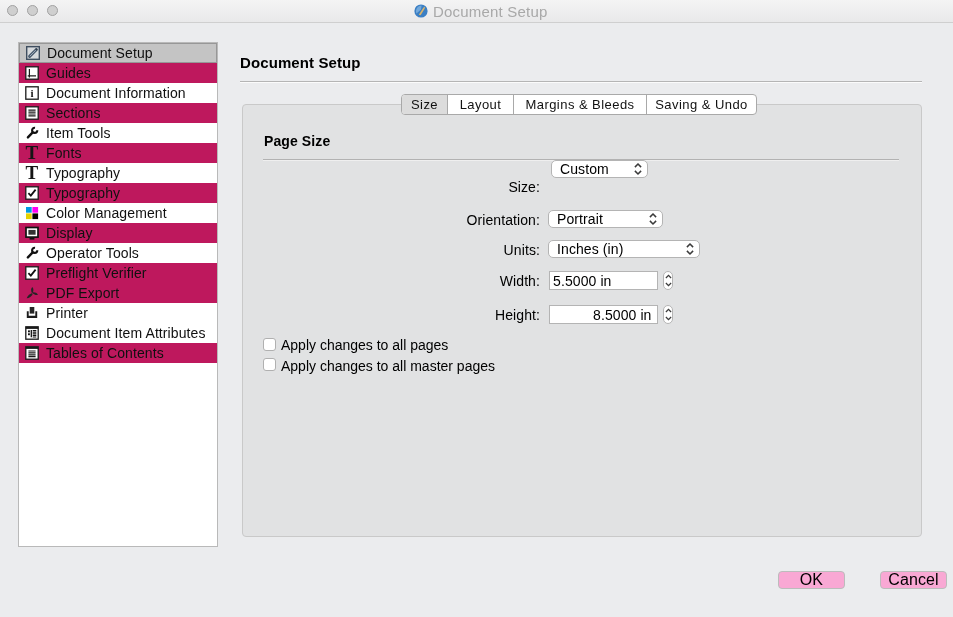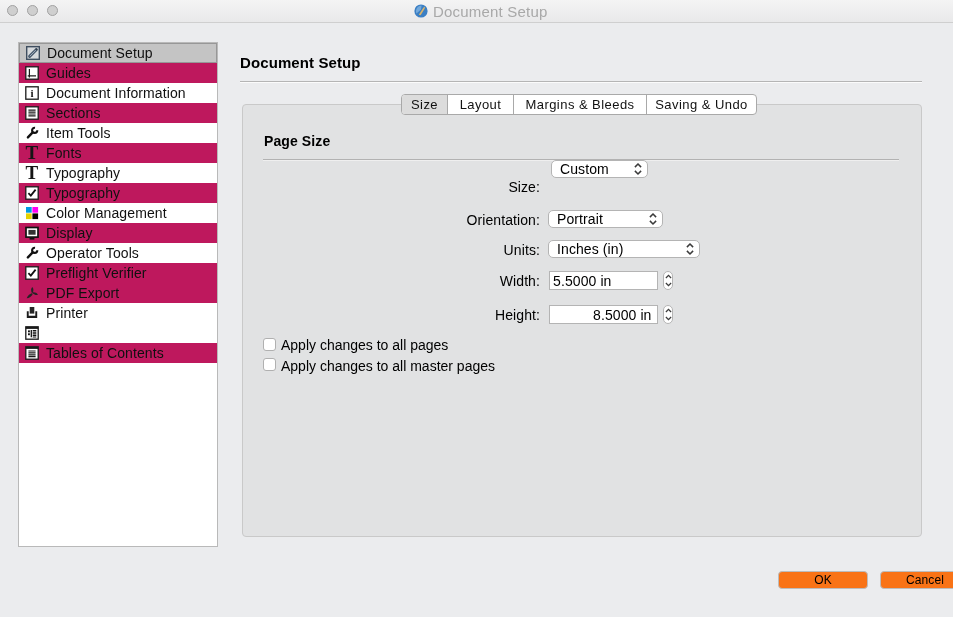--- a/index.html
+++ b/index.html
@@ -36,23 +36,23 @@
 .popup svg{margin-right:5px;}
 .tfield{position:absolute;background:#ffffff;border:1px solid #b4b4b4;
   box-sizing:border-box;font-size:14px;color:#000;display:flex;align-items:center;}
 .tfield .txt{margin-left:3px;}
 .stepper{position:absolute;width:10px;height:19px;background:#ffffff;
   border:1px solid #b4b4b4;border-radius:5px;box-sizing:border-box;
   display:flex;align-items:center;justify-content:center;}
 .cb{position:absolute;width:13px;height:13px;background:#fff;
   border:1px solid #b0b0b0;border-radius:3px;box-sizing:border-box;}
 .cblabel{position:absolute;font-size:14px;color:#000;letter-spacing:0;}
-.btn{position:absolute;width:90px;height:18px;background:#f97316;
+.btn{position:absolute;width:67px;height:18px;background:#f9a8d4;
   border:1px solid #bcbcbc;border-radius:4px;box-sizing:border-box;
-  font-size:12px;color:#000;display:flex;align-items:center;justify-content:center;}
+  font-size:16px;color:#000;display:flex;align-items:center;justify-content:center;}
 </style></head>
 <body>
 <div class="titlebar">
   <div class="dot" style="left:7px;"></div>
   <div class="dot" style="left:27px;"></div>
   <div class="dot" style="left:47px;"></div>
   <div style="position:absolute;left:414px;top:4px;">
     <svg width="14" height="14" viewBox="0 0 14 14">
       <circle cx="7" cy="7" r="6.6" fill="#3b7fc4"></circle>
       <path d="M2.5 9.5 A5.6 5.6 0 0 1 7.5 1.6 L7 5.5 Z" fill="#82b4e2" opacity="0.8"></path>
@@ -166,20 +166,21 @@
     </div>
 <div class="row ">
       <svg width="14" height="14" viewBox="0 0 14 14">
         <rect x="0.8" y="0.8" width="12.4" height="12.4" fill="#fff" stroke="#1a1a1a" stroke-width="1.3"></rect>
         <rect x="0.8" y="0.8" width="12.4" height="2.1" fill="#1a1a1a"></rect>
         <rect x="3" y="4.4" width="1.9" height="1.9" fill="#111"></rect>
         <rect x="3" y="7.3" width="1.9" height="1.9" fill="#111"></rect>
         <path d="M6.3 3.9 V11.3" stroke="#111" stroke-width="1.3"></path>
         <path d="M7.7 4.6 H11.3 M7.7 6.2 H11.3 M7.7 7.8 H11.3 M7.7 9.4 H11.3 M7.7 11 H11.3" stroke="#111" stroke-width="1.1"></path>
       </svg>
+      <span>Document Item Attributes</span>
     </div>
 <div class="row alt">
       <svg width="14" height="14" viewBox="0 0 14 14">
         <rect x="0.8" y="0.8" width="12.4" height="12.4" fill="#fff" stroke="#1a1a1a" stroke-width="1.3"></rect>
         <rect x="0.8" y="0.8" width="12.4" height="2.1" fill="#1a1a1a"></rect>
         <path d="M3.4 5 H10.6 M3.4 6.9 H10.6 M3.4 8.8 H10.6 M3.4 10.7 H10.6" stroke="#1a1a1a" stroke-width="1.2"></path>
       </svg>
       <span>Tables of Contents</span>
     </div>
 </div>

